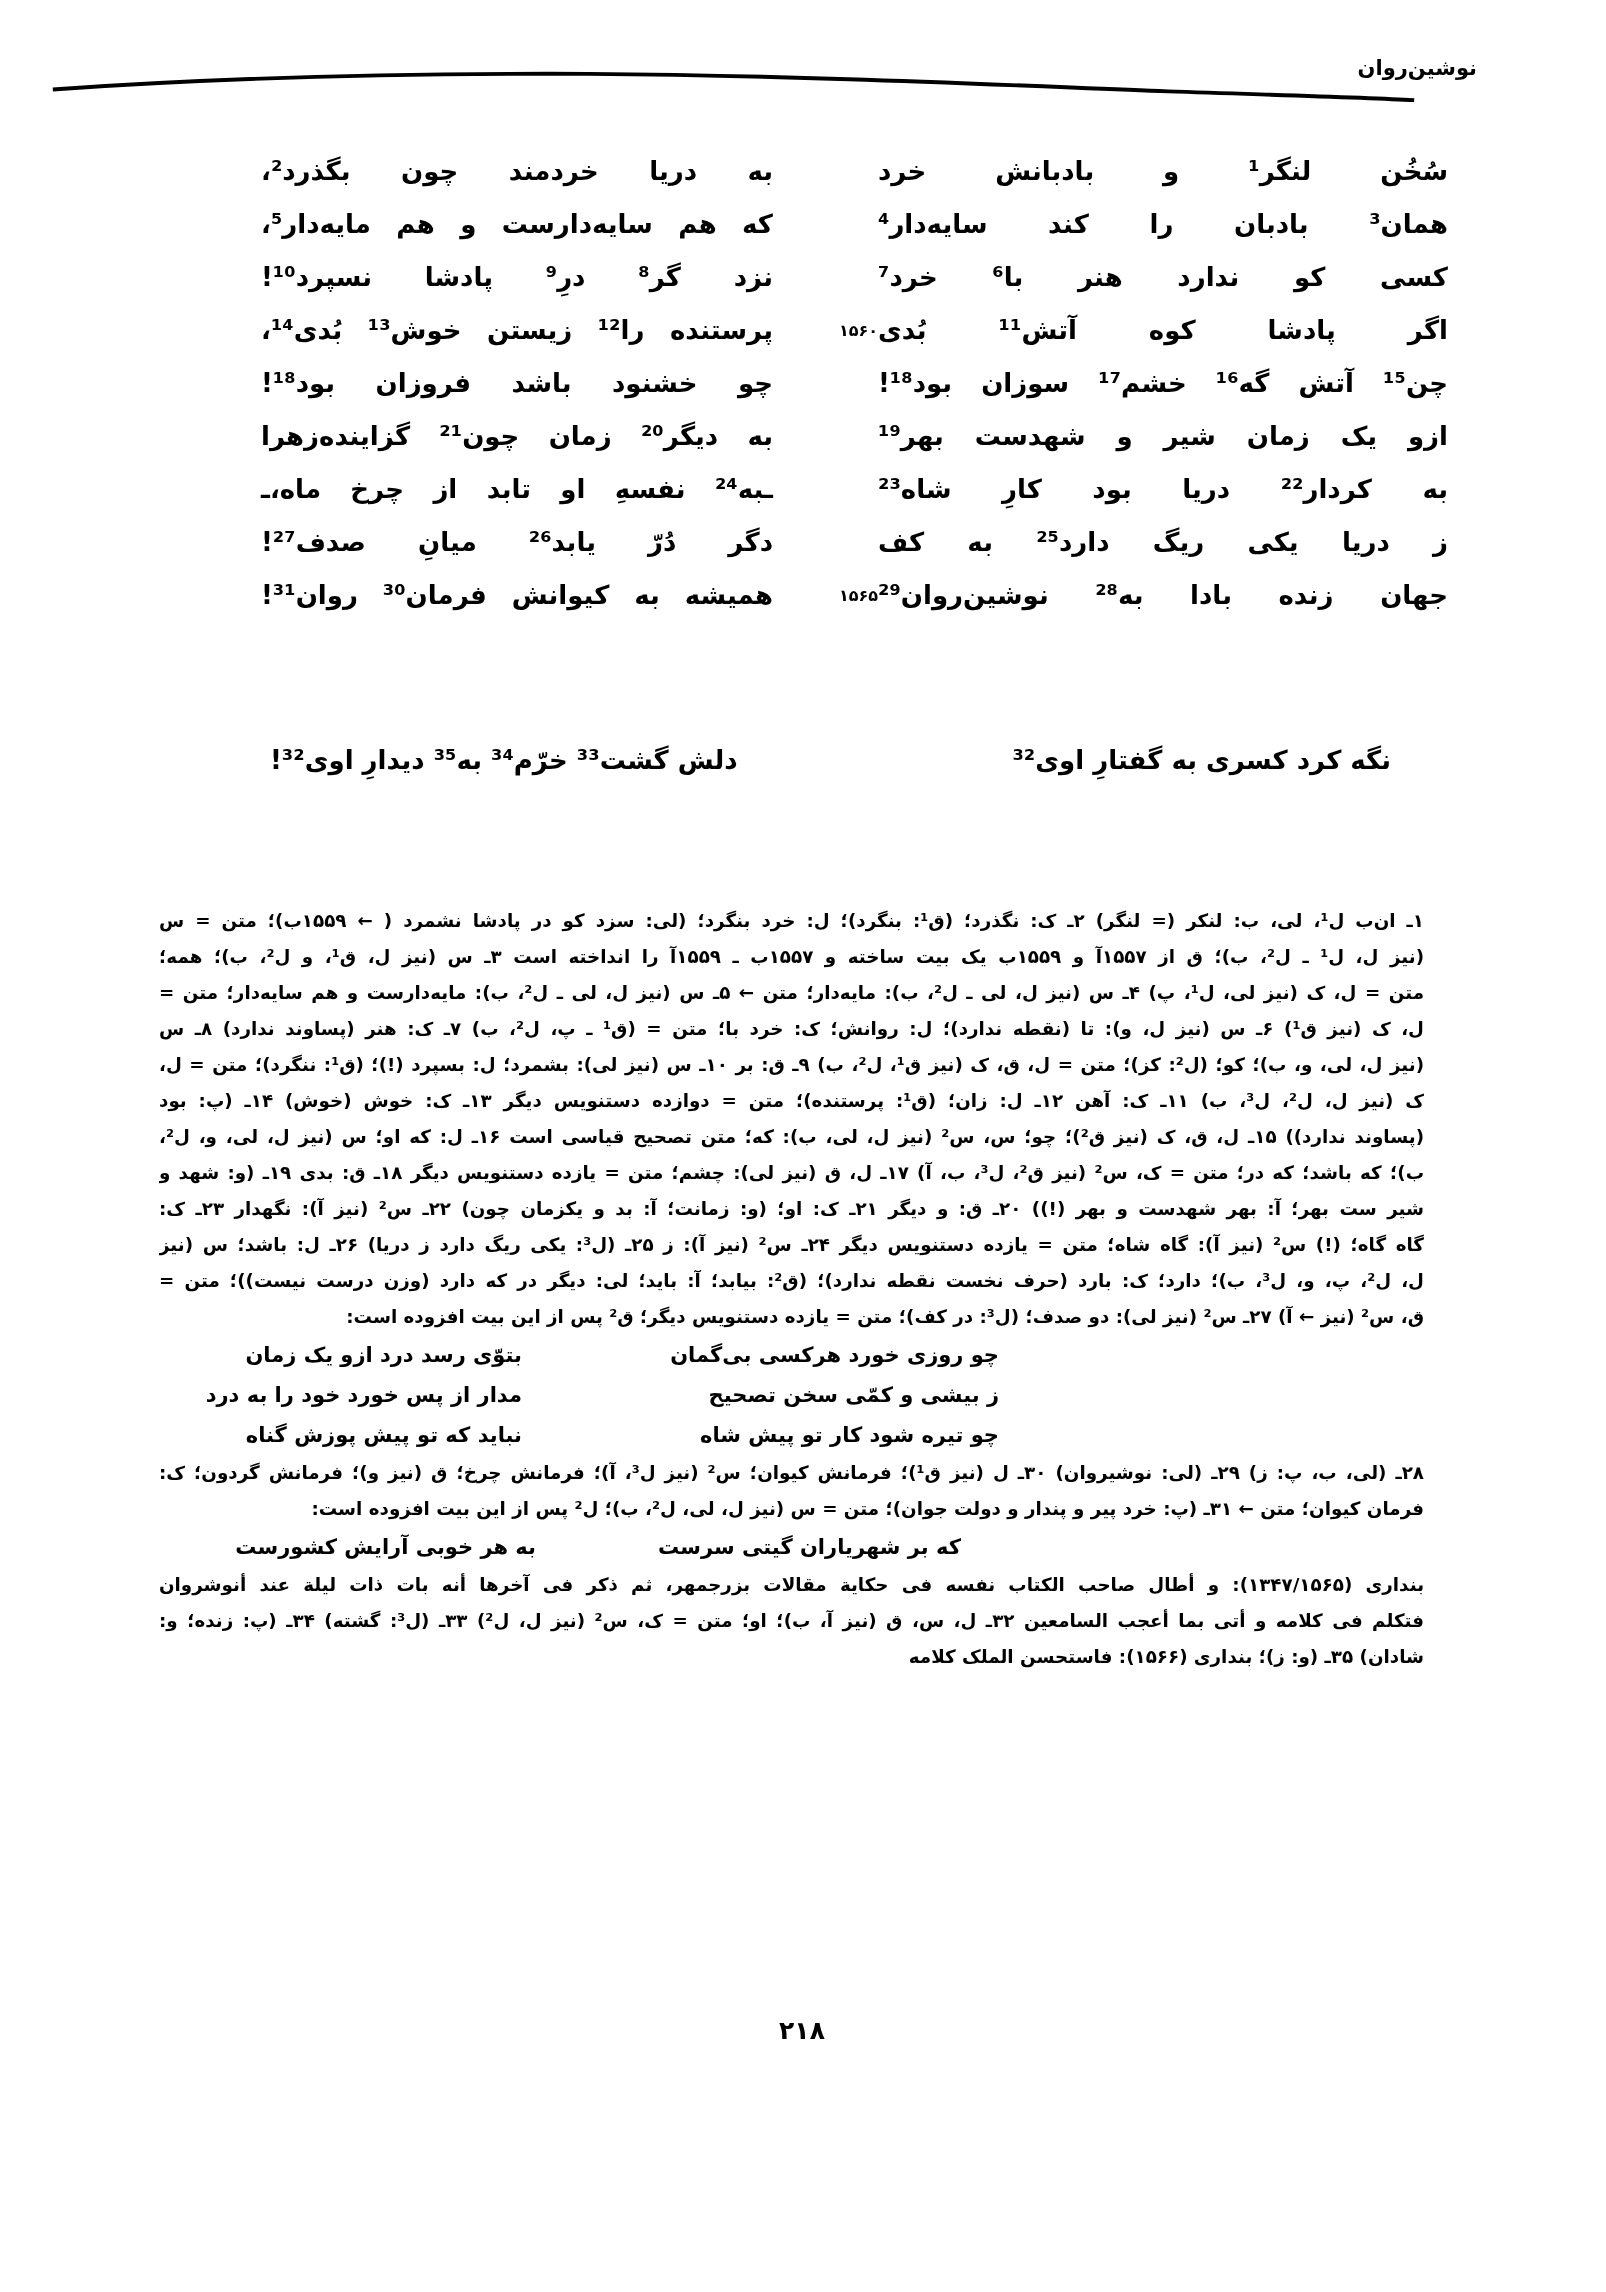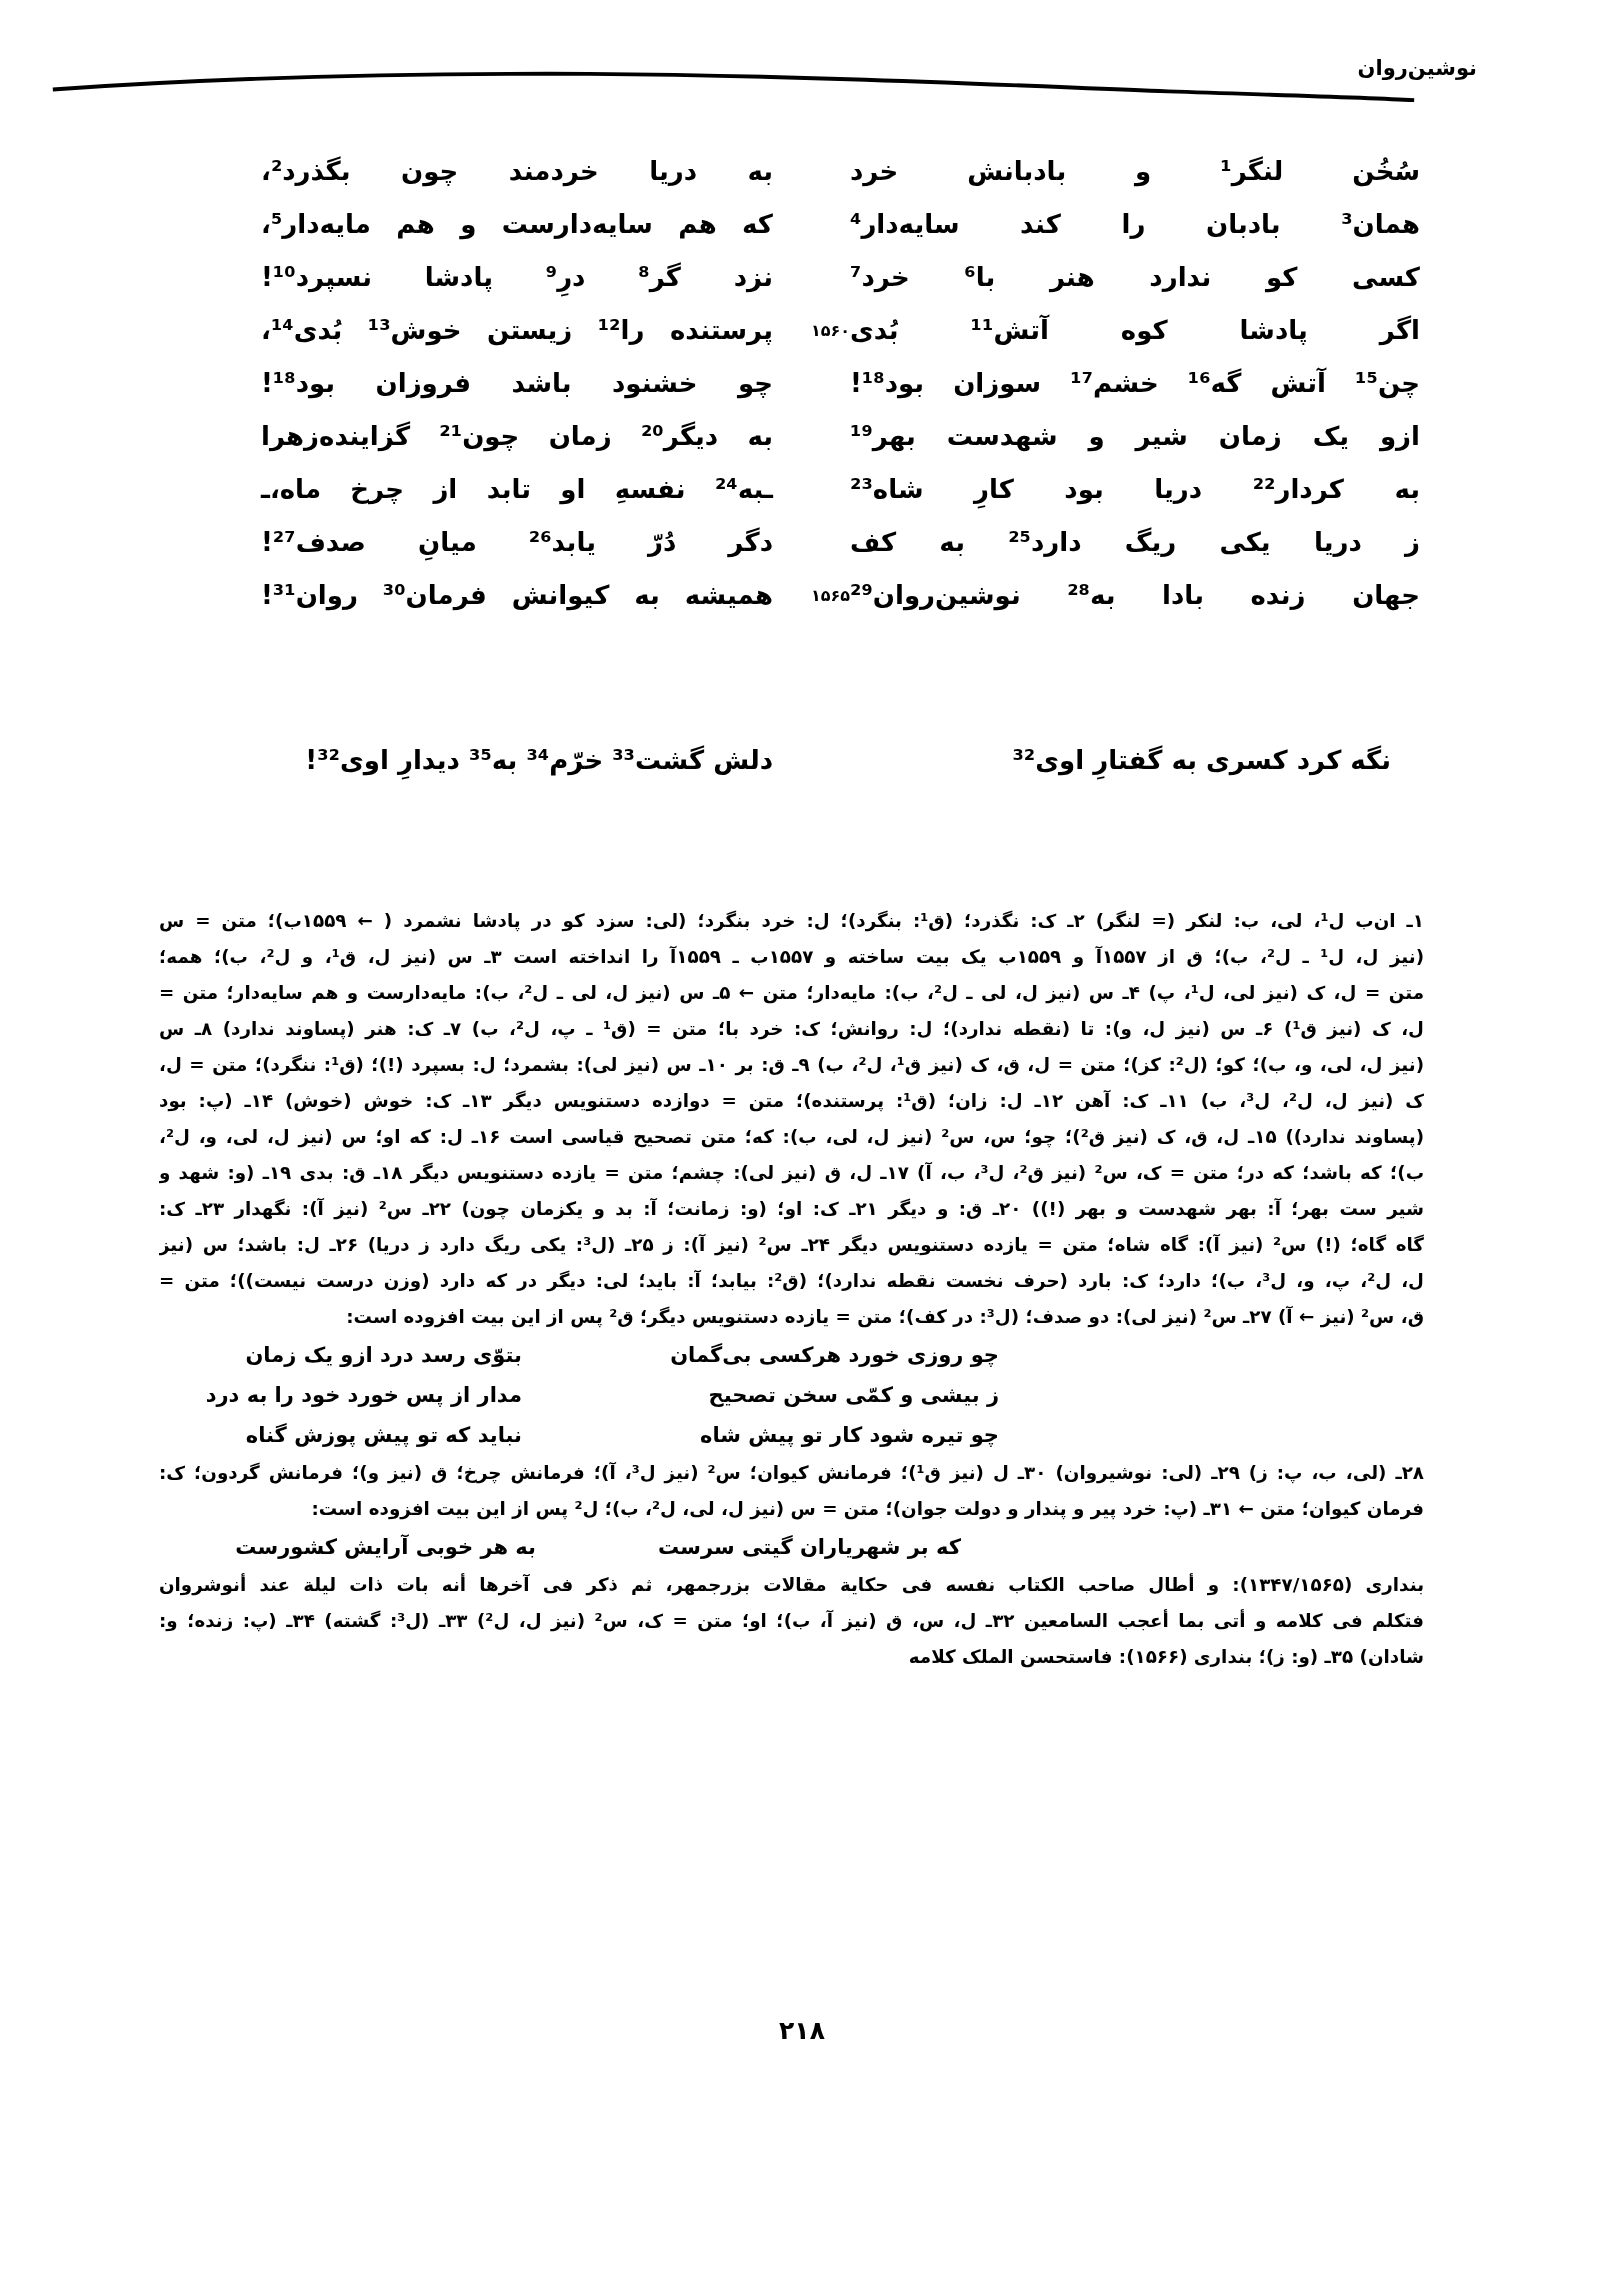--- a/index.html
+++ b/index.html
@@ -13,35 +13,35 @@
     font-size: 21px; font-weight: bold; direction: rtl; text-align: right;
     white-space: nowrap; letter-spacing: -1px;
   }
   .header-rule {
     position: absolute; left: 48px; top: 68px; width: 1371px; height: 39px;
   }
   .verse-col {
     position: absolute; top: 145px; direction: rtl;
     font-family: "DejaVu Sans", sans-serif; font-weight: bold;
   }
-  .verse-col.right { left: 850px; width: 570px; }
+  .verse-col.right { left: 878px; width: 570px; }
   .verse-col.left { left: 261px; width: 512px; }
   .verse-line {
     height: 53px; line-height: 53px; font-size: 26px; white-space: nowrap;
     text-align: justify; text-align-last: justify; position: relative;
   }
   .line-num {
     position: absolute; left: -39px; top: 0; font-size: 16px; direction: ltr;
   }
   .final-couplet {
     position: absolute; top: 736px; direction: rtl; font-weight: bold;
     font-size: 26px; line-height: 48px; white-space: nowrap;
   }
   .final-couplet.right { left: 850px; width: 541px; }
-  .final-couplet.left { left: 261px; width: 512px; text-align: right; }
+  .final-couplet.left { left: 270px; width: 512px; text-align: left; }
   .footnotes {
     position: absolute; left: 159px; top: 903px; width: 1265px;
     direction: rtl; font-size: 18.3px; font-weight: bold; line-height: 36px;
     text-align: justify;
   }
   .fn-line { height: 36px; white-space: nowrap; overflow: hidden; text-align: justify; text-align-last: justify; }
   .fn-line.last { text-align-last: right; }
   .fn-verse-row {
     height: 40px; line-height: 40px; display: flex; direction: rtl;
     font-size: 21px; font-weight: bold;

